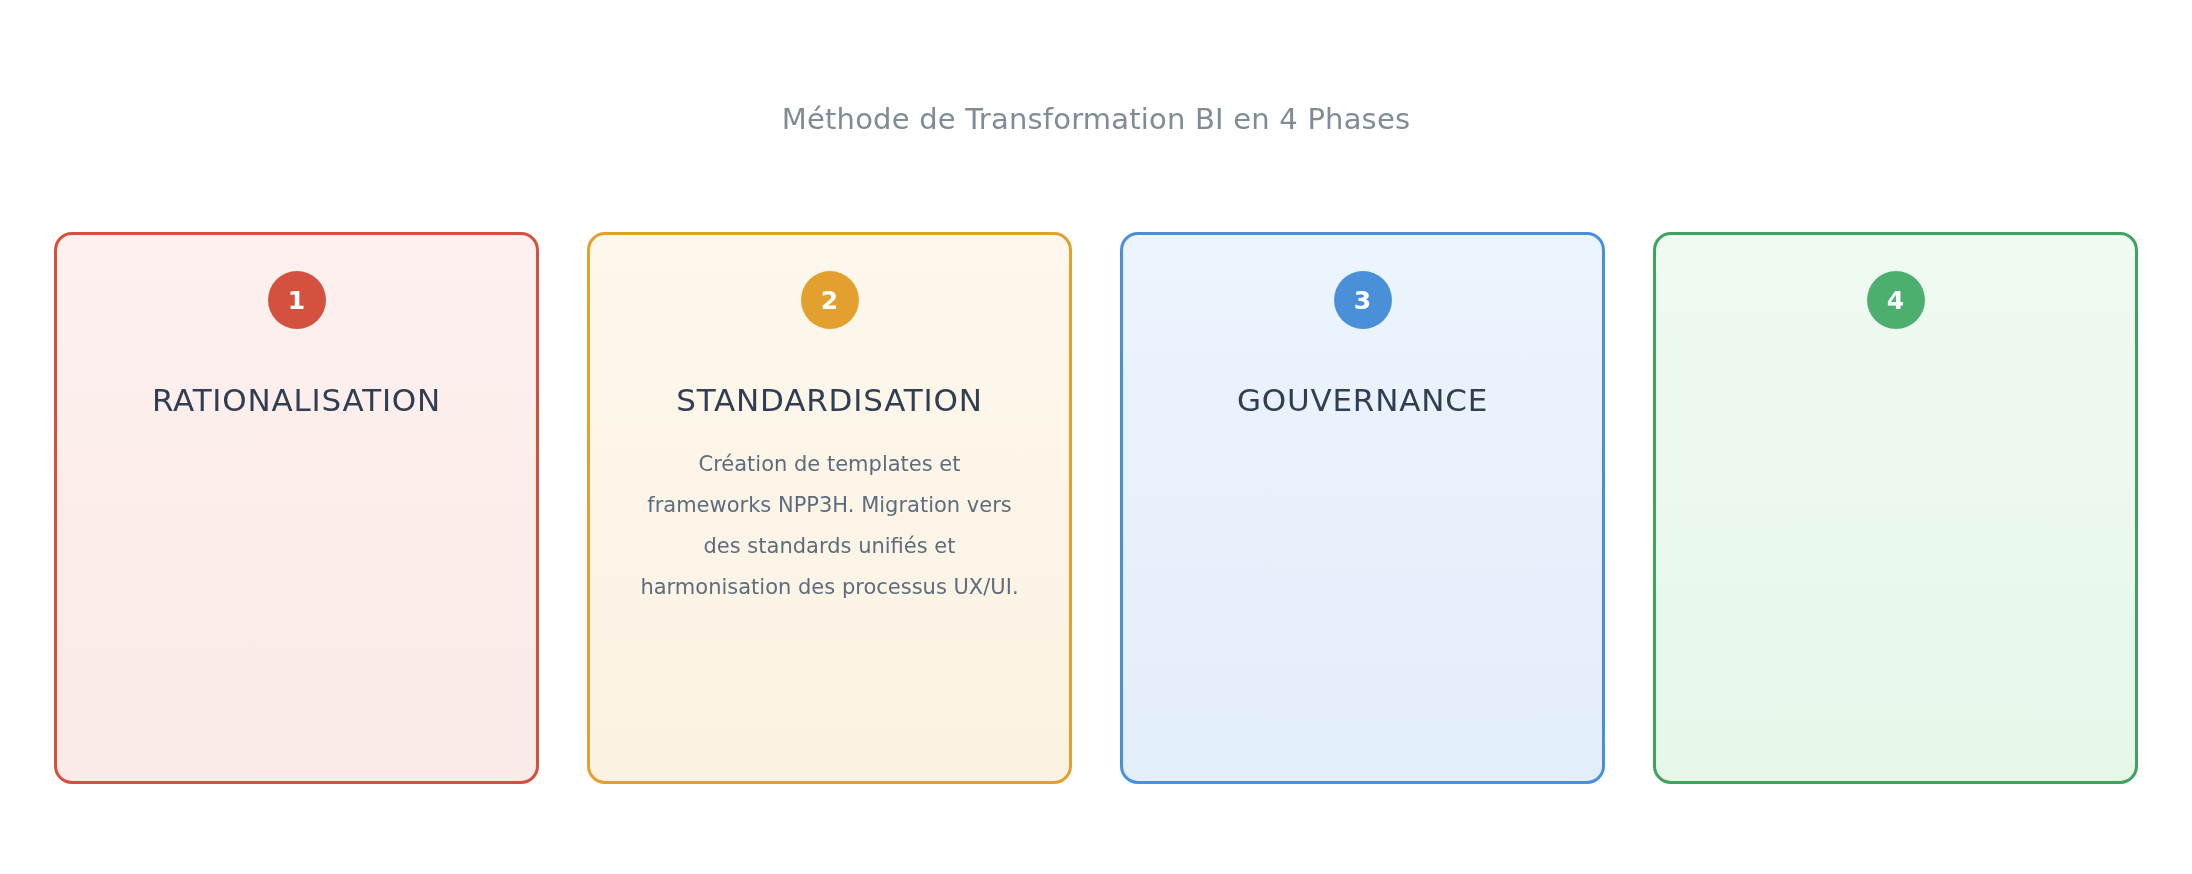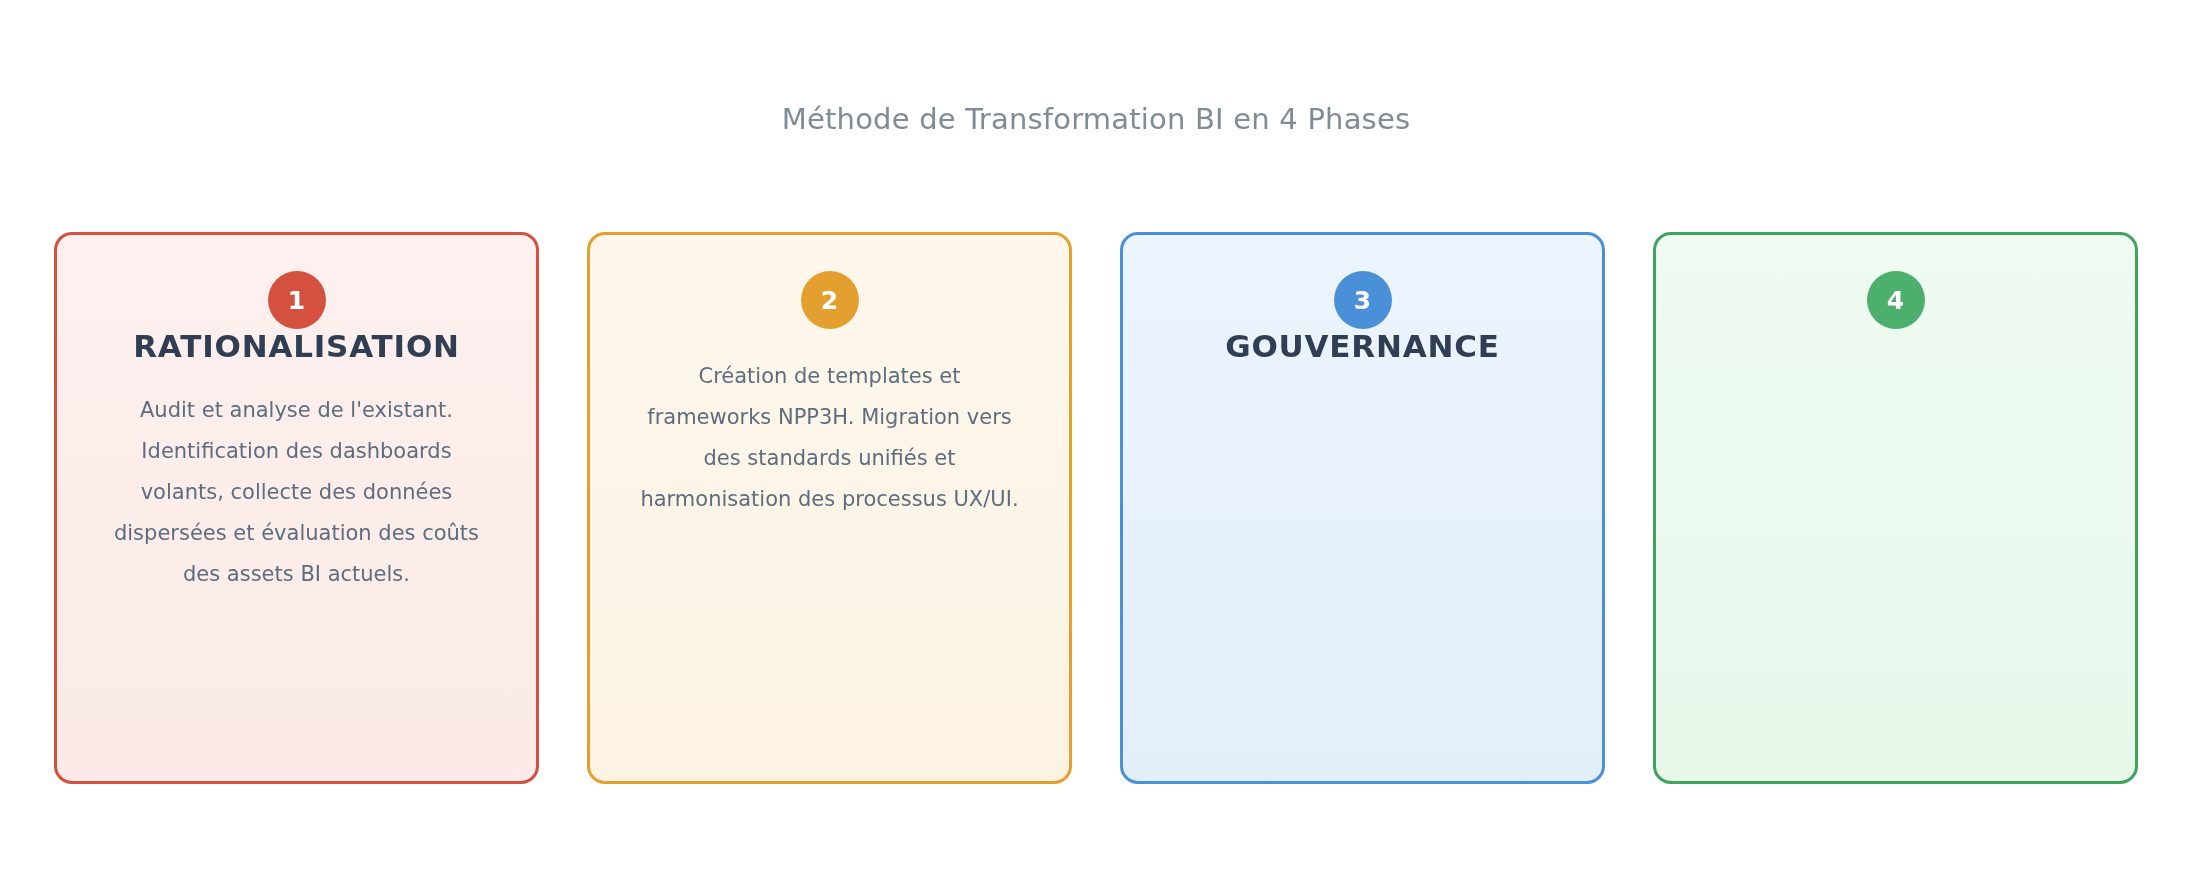--- a/index.html
+++ b/index.html
@@ -69,22 +69,23 @@
     align-items: center;
     justify-content: center;
     color: #ffffff;
     font-size: 25px;
     font-weight: 700;
     line-height: 1;
     flex: 0 0 auto;
   }
 
   .card-title {
+    margin-top: 54px;
     font-size: 31px;
-    font-weight: 700;
+    font-weight: 400;
     color: #2f3e52;
     letter-spacing: 0.8px;
     text-align: center;
     line-height: 1.1;
     padding: 0 10px;
   }
 
   .card-desc {
     margin-top: 27px;
     font-size: 21px;
@@ -116,27 +117,27 @@
 
   <div class="chart-title">Méthode de Transformation BI en 4 Phases</div>
 
   <div class="cards-row">
 
     <div class="phase-card card-1">
       <div class="badge badge-1">
         <span>1</span>
       </div>
       <div class="card-title">RATIONALISATION</div>
-      <div class="card-desc">Audit et analyse de l'existant. Identification des dashboards volants, collecte des données dispersées et évaluation des coûts des assets BI actuels.</div>
     </div>
 
     <div class="phase-card card-2">
       <div class="badge badge-2">
         <span>2</span>
       </div>
+      <div class="card-title">STANDARDISATION</div>
       <div class="card-desc">Création de templates et frameworks NPP3H. Migration vers des standards unifiés et harmonisation des processus UX/UI.</div>
     </div>
 
     <div class="phase-card card-3">
       <div class="badge badge-3">
         <span>3</span>
       </div>
       <div class="card-title">GOUVERNANCE</div>
     </div>
 

